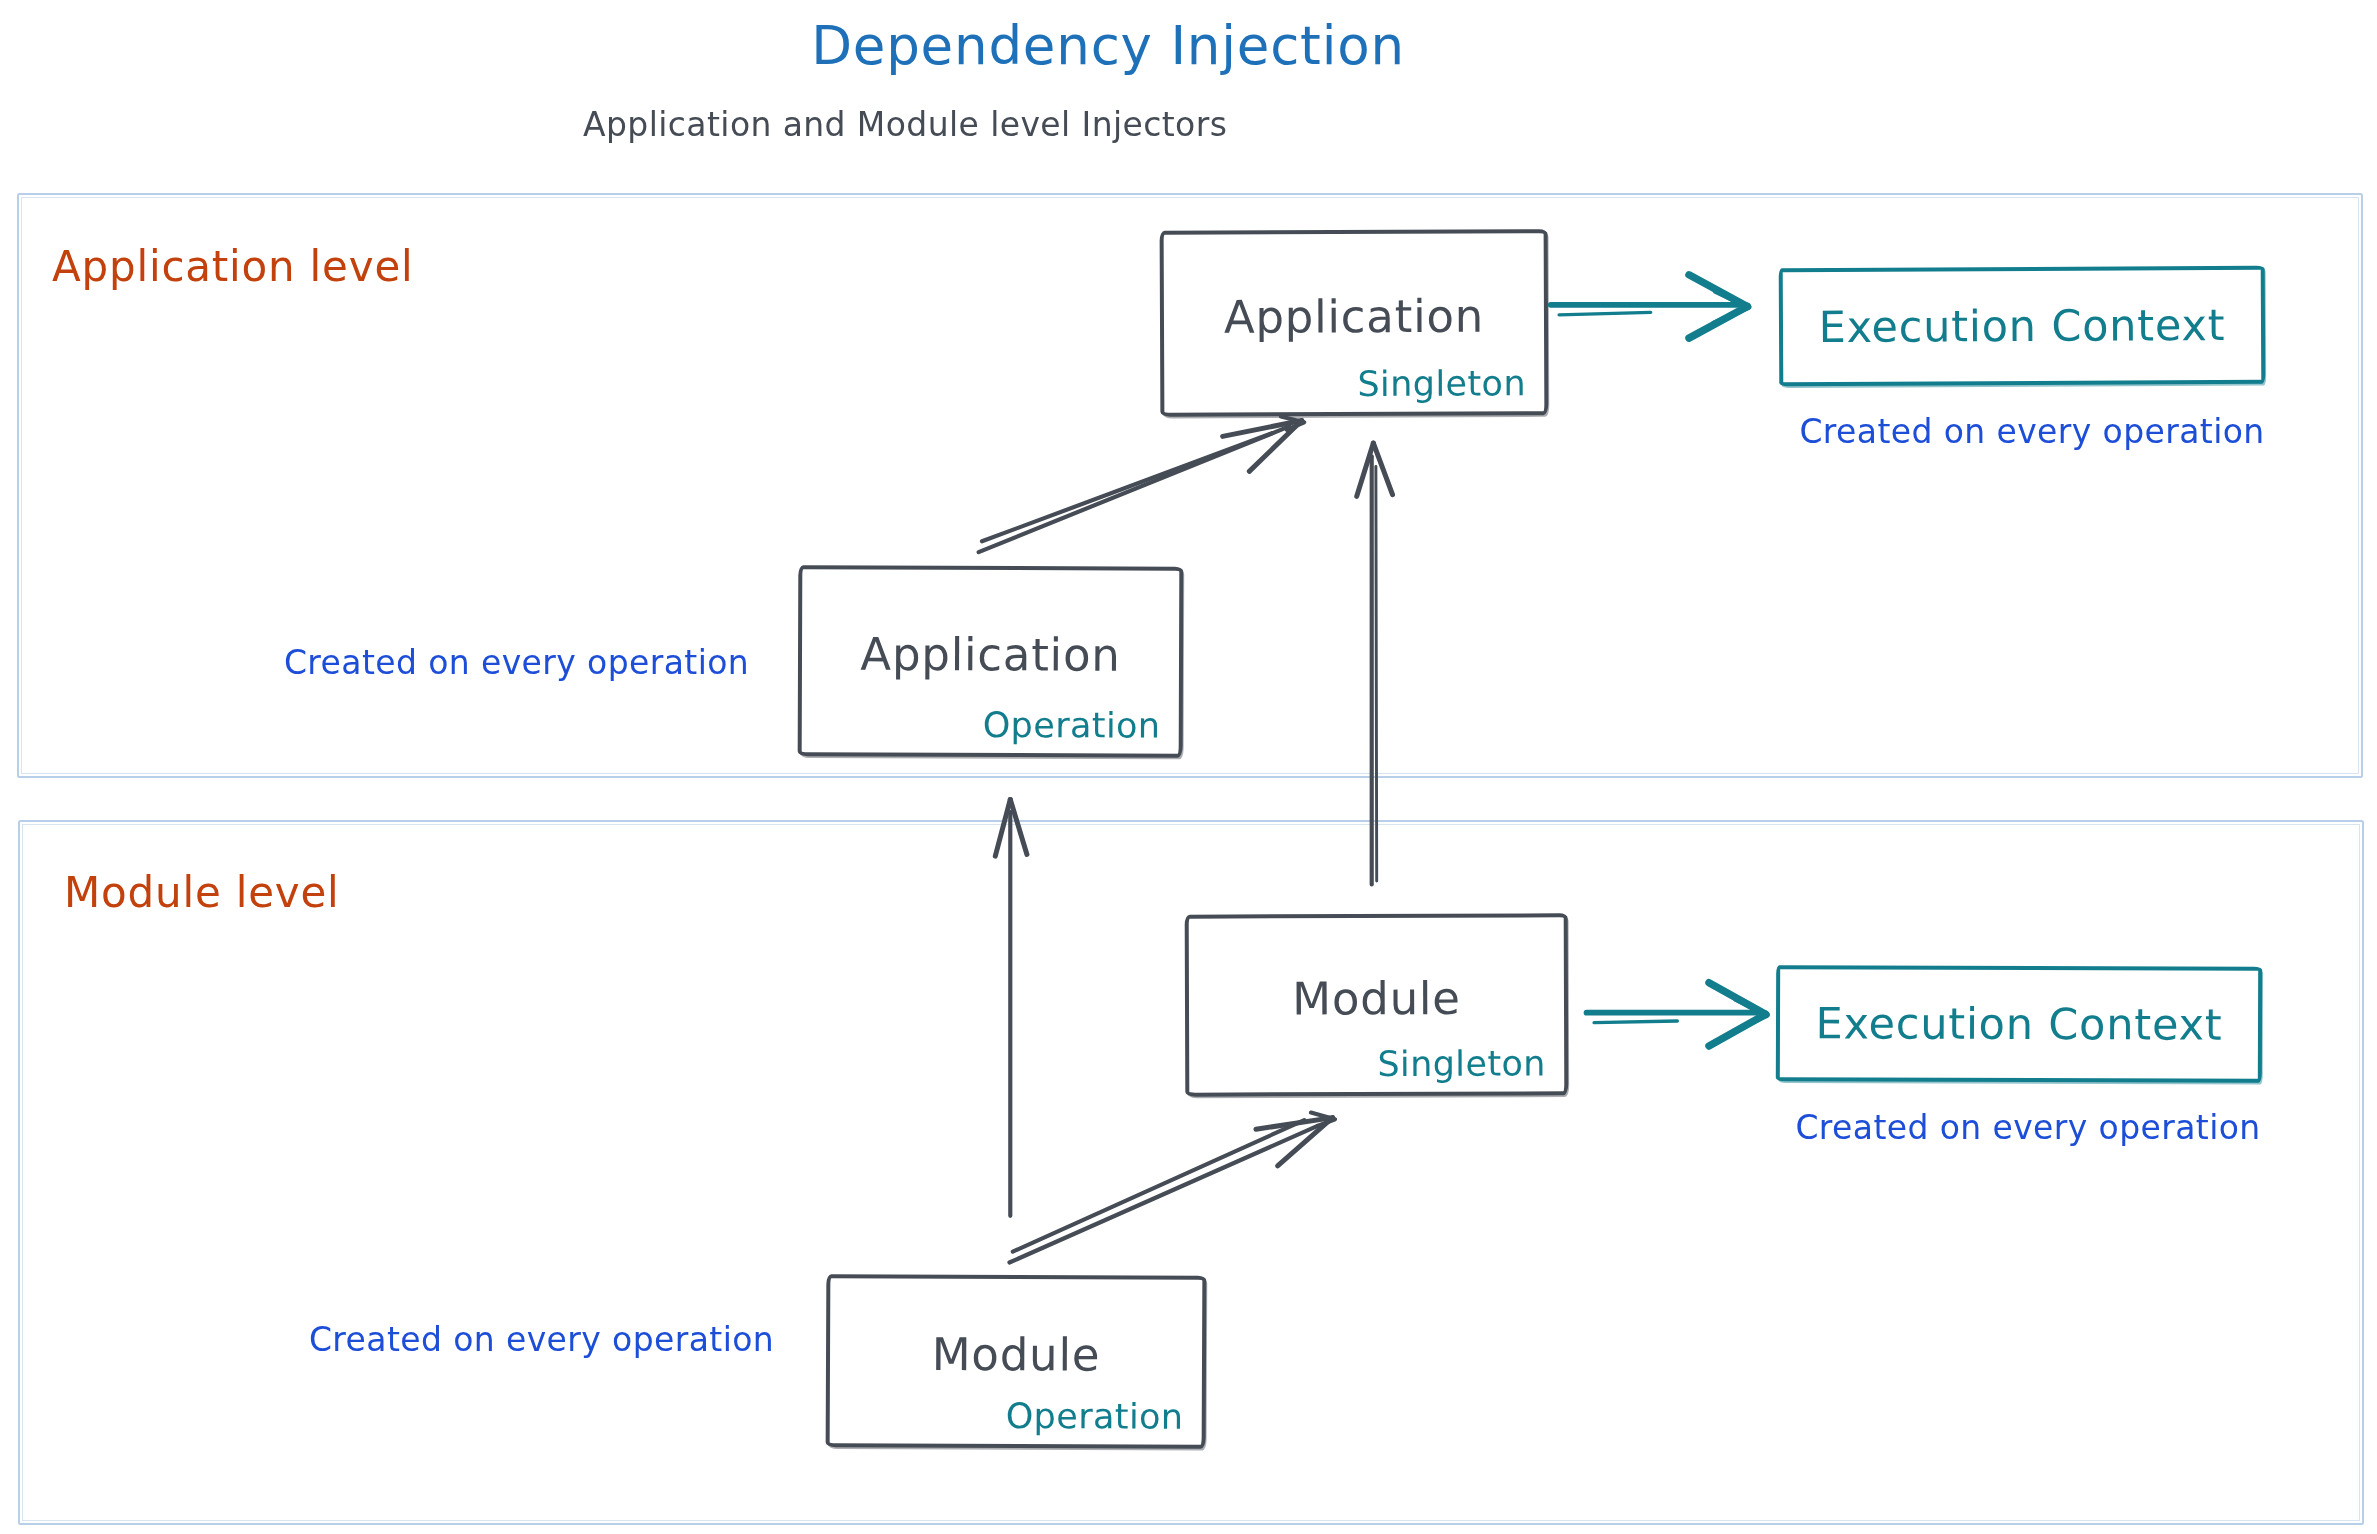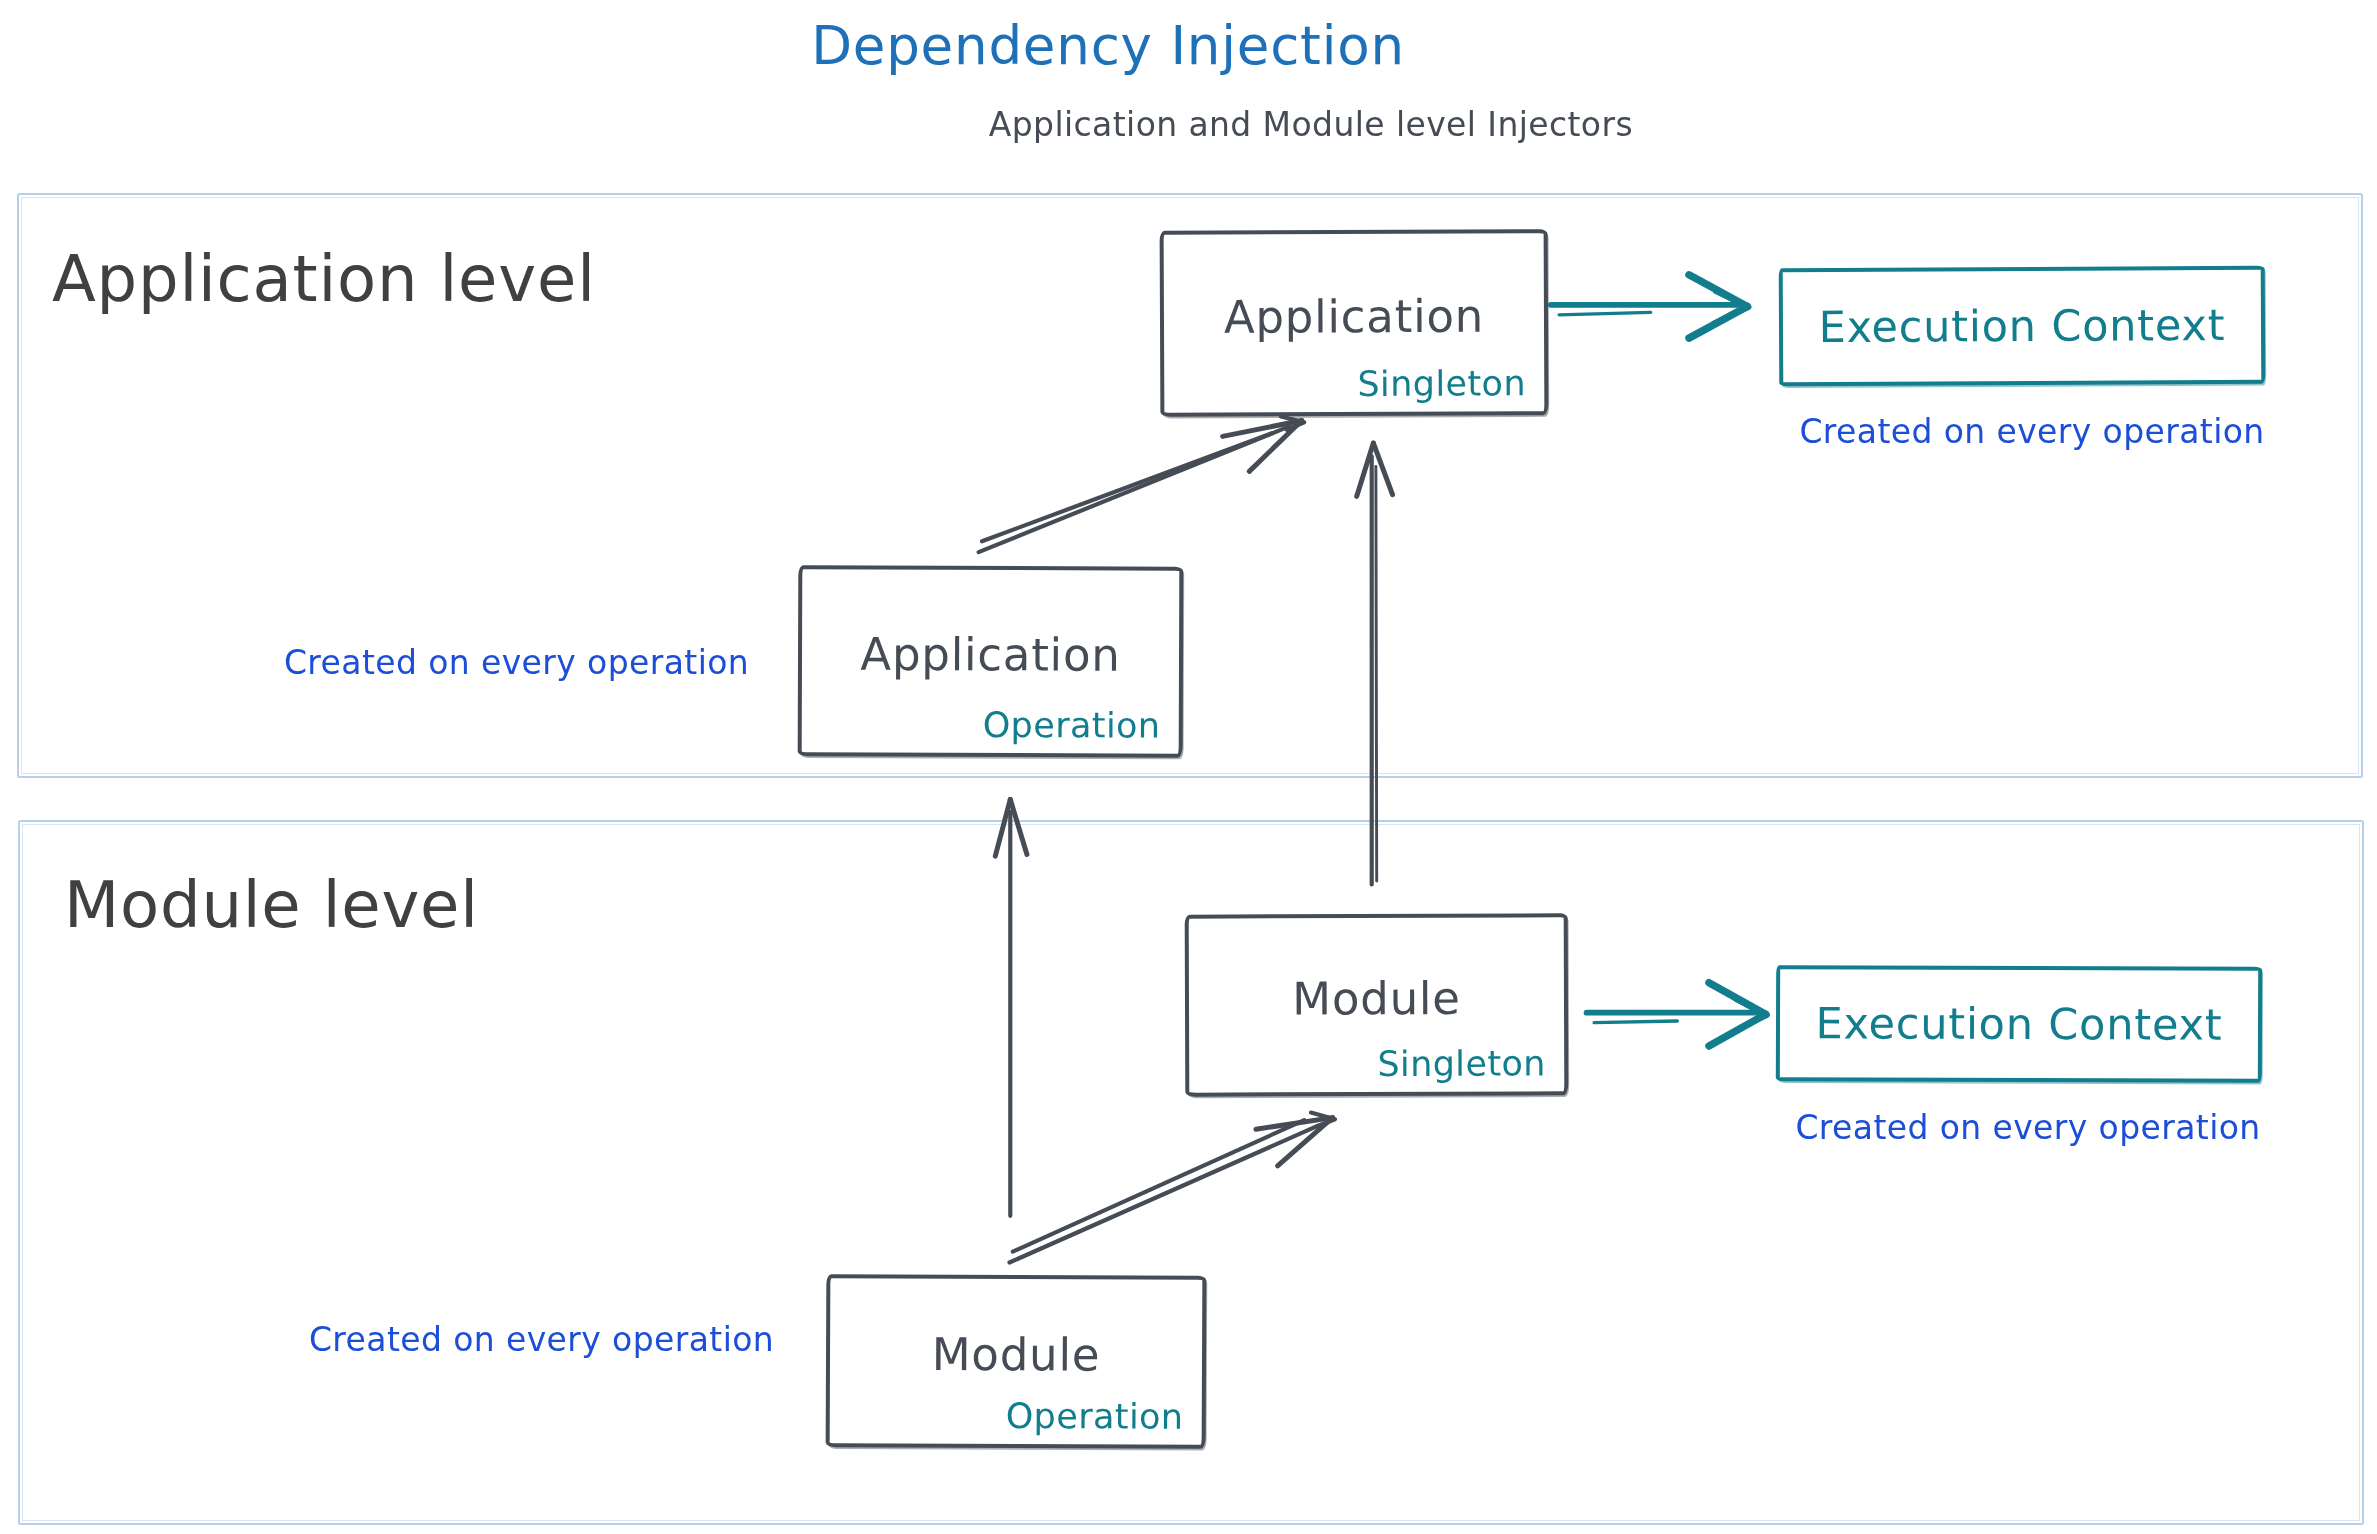--- a/index.html
+++ b/index.html
@@ -9,36 +9,36 @@
     color:#464c55;
   }
   .abs{position:absolute;}
 
   
   .title{
     left:583px;top:15px;width:1050px;text-align:center;
     font-size:53px;font-weight:400;color:#1e71b8;letter-spacing:0.8px;
   }
   .subtitle{
-    left:583px;top:105px;width:1050px;text-align:right;
+    left:583px;top:105px;width:1050px;text-align:left;
     font-size:33px;color:#464c55;letter-spacing:0.4px;
   }
 
   
   .level-frame{
     border:2.1px solid #b7cfe9;
     outline:0.8px solid rgba(183,207,233,.55);
     outline-offset:-5.8px;
     border-radius:2.5px;
     background:transparent;
   }
   .frame-app{left:16.7px;top:193px;width:2342px;height:581px;}
   .frame-mod{left:18.3px;top:820px;width:2342px;height:701px;}
   .level-label{
-    font-size:64px;color:#404040;letter-spacing:0.8px;
+    font-size:42px;color:#c2410c;letter-spacing:0.8px;
   }
   .label-app{left:52px;top:242px;}
   .label-mod{left:52px;top:868px;margin-left:12px;}
 
   
   .node{
     border:4.2px solid #464c55;
     border-radius:5px 8.3px 5px 10px / 10px 5px 11.7px 5px;
     box-shadow:1.7px 2.5px 0 -0.8px rgba(70,76,85,.45);
     background:#fff;

